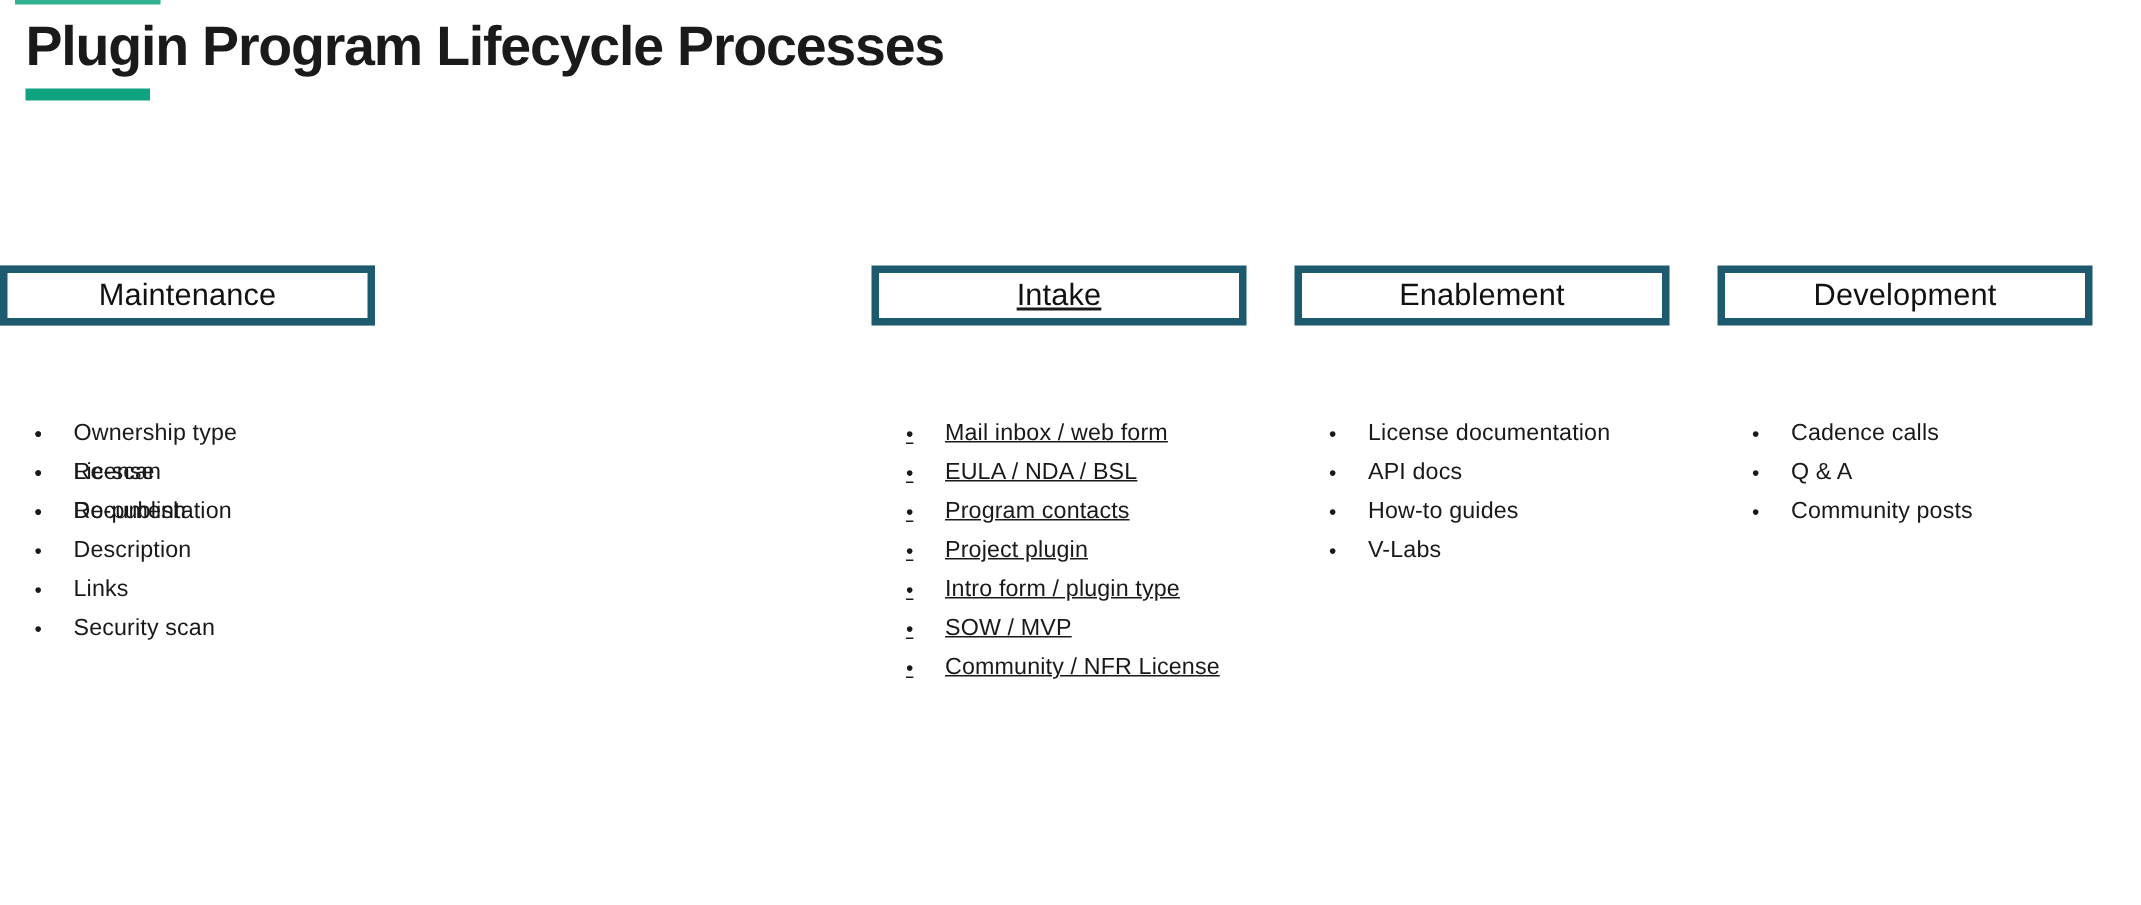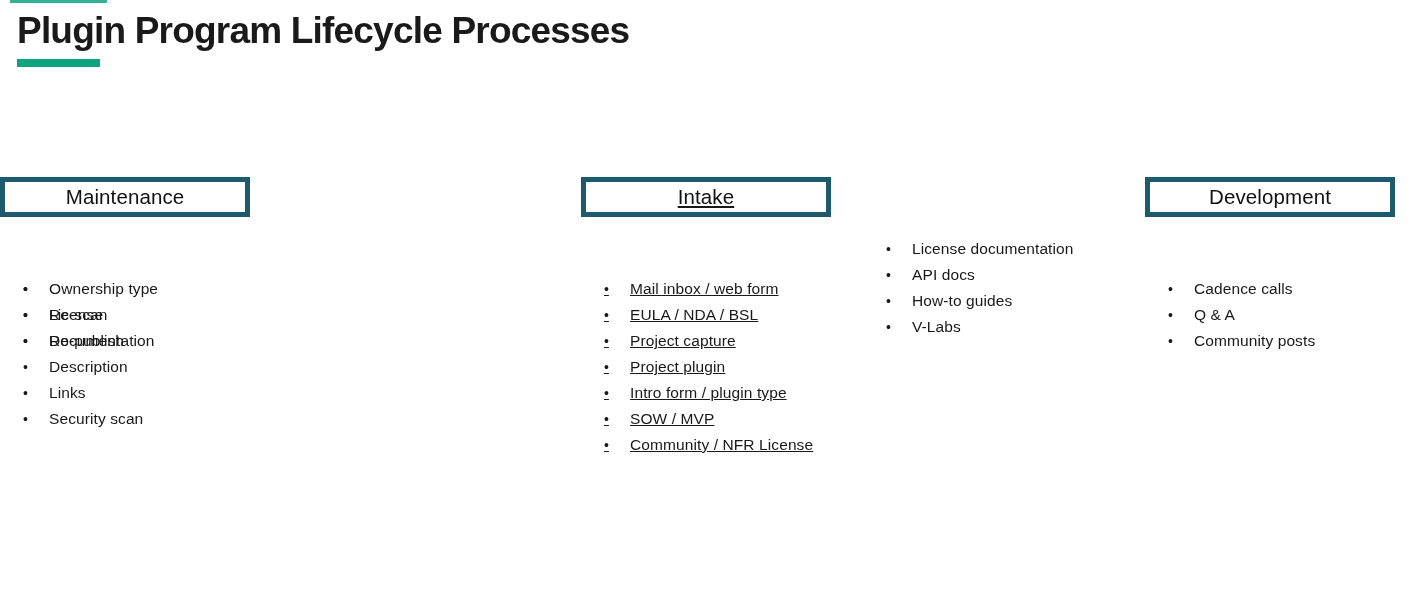--- a/index.html
+++ b/index.html
@@ -115,21 +115,21 @@
         <li>
           <span class="dot">•</span>
           <span class="li-text">Mail inbox / web form</span>
         </li>
         <li>
           <span class="dot">•</span>
           <span class="li-text">EULA / NDA / BSL</span>
         </li>
         <li>
           <span class="dot">•</span>
-          <span class="li-text">Project capture</span>
+          <span class="li-text">Program contacts</span>
         </li>
         <li>
           <span class="dot">•</span>
           <span class="li-text">Project plugin</span>
         </li>
         <li>
           <span class="dot">•</span>
           <span class="li-text">Intro form / plugin type</span>
         </li>
         <li>
@@ -137,20 +137,23 @@
           <span class="li-text">SOW / MVP</span>
         </li>
         <li>
           <span class="dot">•</span>
           <span class="li-text">Community / NFR License</span>
         </li>
       </ul>
   </div>
 
   <div class="column">
+    <div class="header-box">
+      <span class="header-label">Enablement</span>
+    </div>
     <ul class="bullets">
         <li>
           <span class="dot">•</span>
           <span class="li-text">License documentation</span>
         </li>
         <li>
           <span class="dot">•</span>
           <span class="li-text">API docs</span>
         </li>
         <li>

